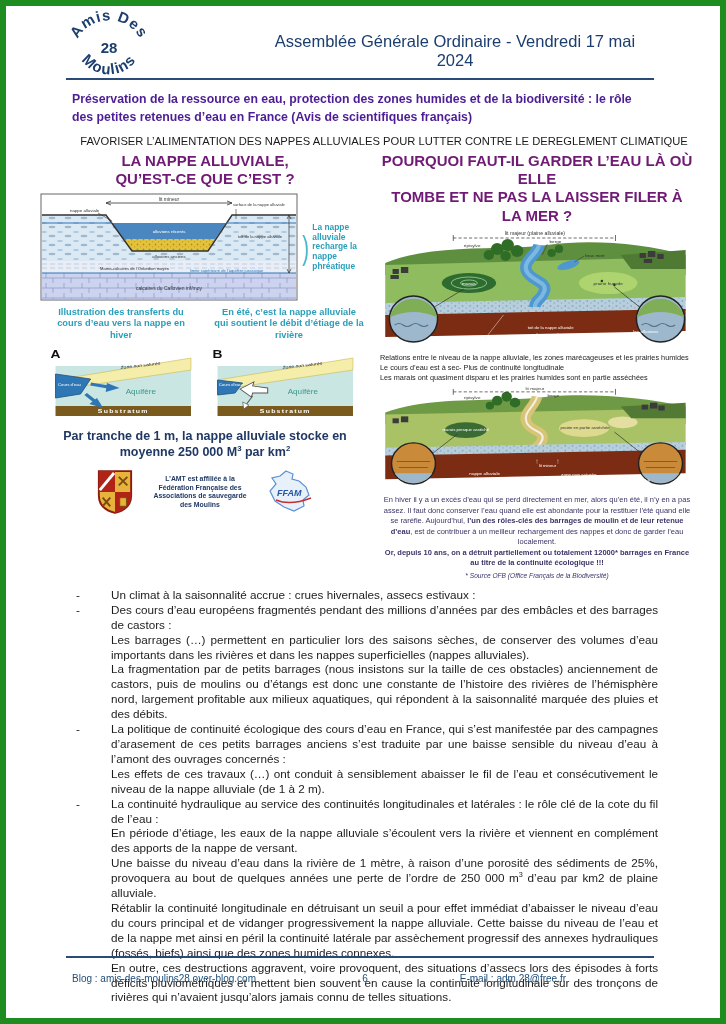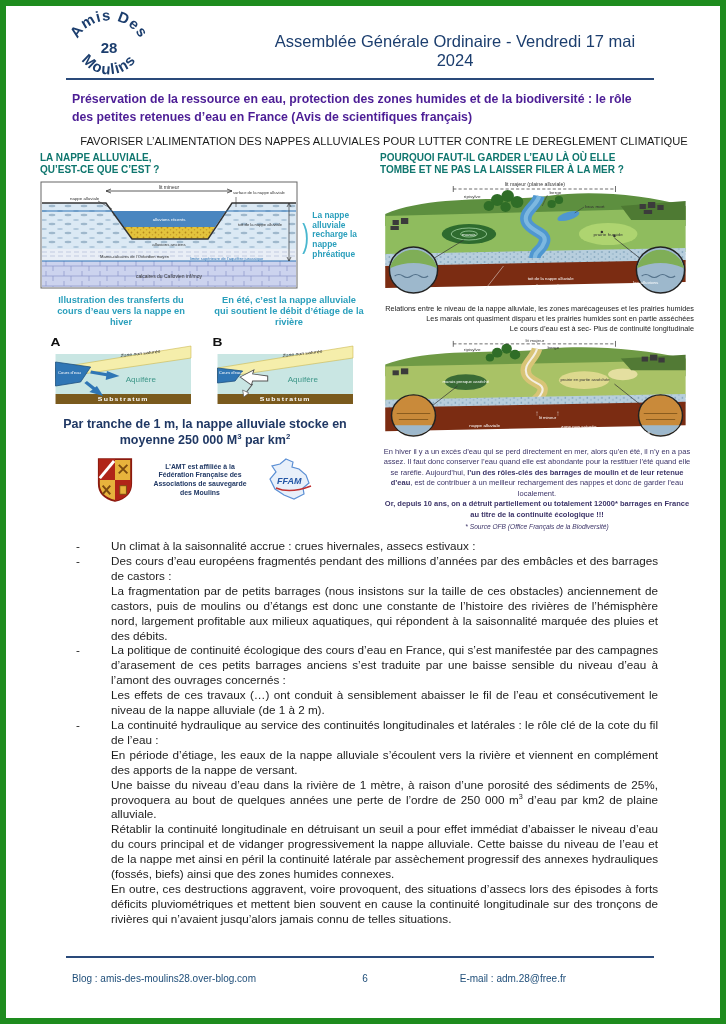--- a/index.html
+++ b/index.html
@@ -22,42 +22,42 @@
 
   
   .blue-heading{margin:11px 64px 0 66px; font-size:12.3px; font-weight:bold;
     color:#4c1d95; line-height:1.45;}
   .caps-heading{margin-top:8px; text-align:center; font-size:11.2px; color:#1a1a1a;margin-left:42px;}
 
   
   .figures{display:flex; margin:5px 26px 0 34px; gap:10px;}
   .fig-col-left{width:330px; flex:none;}
   .fig-col-right{flex:1; min-width:0;}
-  .yellow-heading{text-align:left; color:#0f766e; font-size:10px; line-height:1.22; font-weight:600;}
+  .yellow-heading{text-align:center; color:#701a75; font-size:15px; line-height:1.22; font-weight:600;}
   .yellow-heading .b{font-weight:800;}
 
   .cross-row{display:flex; align-items:center; margin-top:5px; gap:2px;}
   .side-note{width:64px; flex:none; display:flex; align-items:center; gap:1px;}
   .bracket{font-size:34px; color:#49b7cf; font-weight:300; transform:scaleX(.6); display:inline-block;}
   .side-note-text{font-size:8.4px; font-weight:bold; color:#2a9fbc; line-height:1.15;}
 
   .teal-captions{display:flex; gap:18px; margin:6px 6px 0 6px;}
   .teal-captions div{flex:1; text-align:center; color:#2a9fbc; font-weight:bold;
     font-size:9.3px; line-height:1.2;}
 
   .ab-row{display:flex; gap:14px; margin:5px 0 0 8px;}
 
   .storage-note{margin-top:8px; text-align:center; font-weight:bold; color:#203864;
     font-size:12.5px; line-height:1.3; padding:0 18px;}
 
   .logos-row{display:flex; align-items:center; justify-content:center; gap:15px; margin-top:9px;}
   .amt-text{width:102px; text-align:center; font-size:6.9px; font-weight:bold;
     color:#203864; line-height:1.25;}
 
-  .black-captions{text-align:right; font-size:7.3px; color:#222; line-height:1.4; margin-top:2px;}
+  .black-captions{text-align:left; font-size:7.3px; color:#222; line-height:1.4; margin-top:2px;}
   .purple-note{margin-top:4px; text-align:center; font-size:7.5px; color:#3c3468; line-height:1.4; font-weight:500;}
   .purple-note .p2{font-weight:bold;}
   .source-line{margin-top:3px; text-align:center; font-size:6.6px; font-style:italic; color:#3c3468;}
 
   
   .body-text{margin:9px 62px 0 66px; font-size:11.7px; line-height:14.9px;
     text-align:justify; color:#1c1c1c;}
   .bullet{display:flex;}
   .bullet-dash{width:35px; flex:none; padding-left:4px;}
   .bullet-content{flex:1; min-width:0;}
@@ -279,22 +279,22 @@
         <path d="M100 110 L118 86" stroke="#eee" stroke-width="0.5"></path>
         <text x="163" y="100" text-anchor="middle" class="t4 tw">toit de la nappe alluviale</text>
         <text x="160" y="114" text-anchor="middle" class="t45 tw">lit mineur</text>
         <path d="M150 104 V108 M170 104 V108" stroke="#eee" stroke-width="0.6" stroke-dasharray="2,1"></path>
         <text x="212" y="112" text-anchor="middle" class="t45 tw">zone saturée</text>
         <text x="254" y="104" text-anchor="middle" class="t45 tw">les alluvions</text>
       </svg>
 
       <div class="black-captions">
         <div>Relations entre le niveau de la nappe alluviale, les zones marécageuses et les prairies humides</div>
+        <div>Le cours d’eau est à sec- Plus de continuité longitudinale</div>
         <div>Les marais ont quasiment disparu et les prairies humides sont en partie asséchées</div>
-        <div>Le cours d’eau est à sec- Plus de continuité longitudinale</div>
       </div>
 
       <svg width="100%" height="102" viewBox="0 0 300 104" preserveAspectRatio="none" style="margin-top:2px">
         <defs>
           <pattern id="stip2" width="7" height="5" patternUnits="userSpaceOnUse">
             <circle cx="2" cy="2" r="0.8" fill="#6c93ad"></circle>
               <circle cx="5.5" cy="4" r="0.7" fill="#87a8bf"></circle>
           </pattern>
         </defs>
         <path d="M5 28 C50 10 120 18 160 12 C200 8 250 12 292 22 L292 40 L5 40 Z" fill="#6f9a45"></path>
@@ -355,20 +355,21 @@
       <div class="bullet">
         <div class="bullet-dash">-</div>
         <div class="bullet-content">
           <div class="bullet-para"><span>Un climat à la saisonnalité accrue : crues hivernales, assecs estivaux :</span></div>
         </div>
       </div>
       <div class="bullet">
         <div class="bullet-dash">-</div>
         <div class="bullet-content">
           <div class="bullet-para"><span>Des cours d’eau européens fragmentés pendant des millions d’années par des embâcles et des barrages de castors :</span></div>
+          <div class="bullet-para"><span>Les barrages (…) permettent en particulier lors des saisons sèches, de conserver des volumes d’eau importants dans les rivières et dans les nappes superficielles (nappes alluviales).</span></div>
           <div class="bullet-para"><span>La fragmentation par de petits barrages (nous insistons sur la taille de ces obstacles) anciennement de castors, puis de moulins ou d’étangs est donc une constante de l’histoire des rivières de l’hémisphère nord, largement profitable aux milieux aquatiques, qui répondent à la saisonnalité marquée des pluies et des débits.</span></div>
         </div>
       </div>
       <div class="bullet">
         <div class="bullet-dash">-</div>
         <div class="bullet-content">
           <div class="bullet-para"><span>La politique de continuité écologique des cours d’eau en France, qui s’est manifestée par des campagnes d’arasement de ces petits barrages anciens s’est traduite par une baisse sensible du niveau d’eau à l’amont des ouvrages concernés :</span></div>
           <div class="bullet-para"><span>Les effets de ces travaux (…) ont conduit à sensiblement abaisser le fil de l’eau et consécutivement le niveau de la nappe alluviale (de 1 à 2 m).</span></div>
         </div>
       </div>

